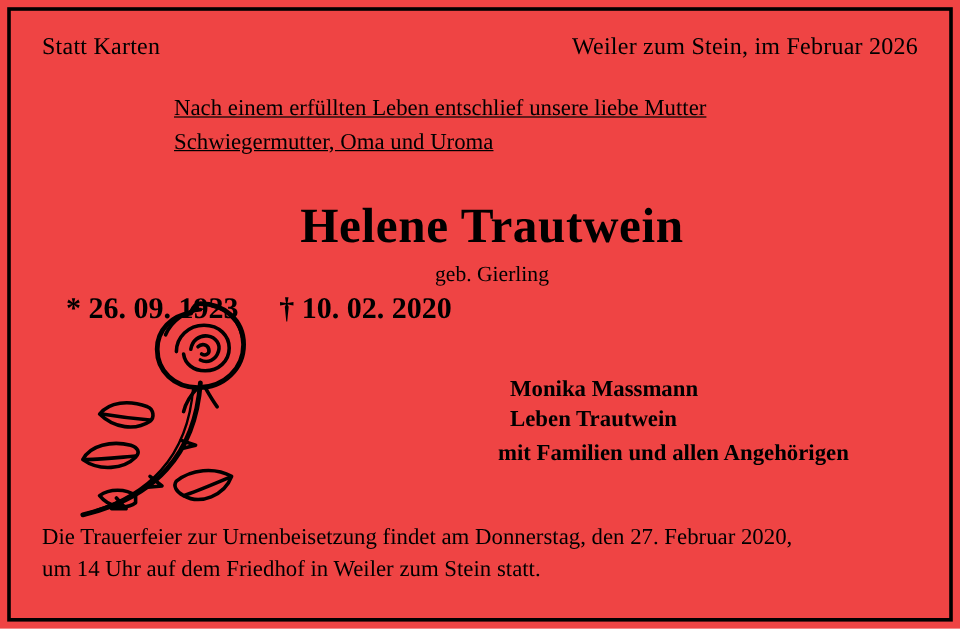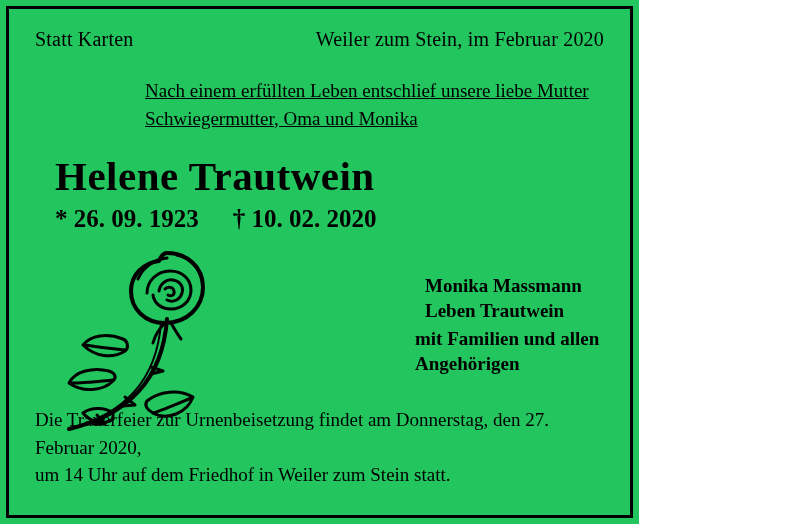--- a/index.html
+++ b/index.html
@@ -6,23 +6,23 @@
     margin: 0;
     padding: 0;
     background: #ffffff;
   }
   body {
     font-family: "Liberation Serif", serif;
     color: #000000;
   }
   .page {
     position: relative;
-    width: 639px;
+    width: 800px;
     height: 524px;
-    background: #22c55e;
+    background: #ef4444;
     overflow: hidden;
     box-sizing: border-box;
   }
   .frame {
     position: absolute;
     left: 6px;
     top: 6px;
     right: 6px;
     bottom: 6px;
     border: 3px solid #000000;
@@ -50,21 +50,22 @@
 
   .intro {
     margin-top: 26px;
     padding-left: 110px;
     font-size: 19px;
     line-height: 1.45;
   }
   .intro div { white-space: nowrap; text-decoration: underline; }
 
   .name {
-    margin-top: 20px;
+    margin-top: 32px;
+    text-align: center;
     font-size: 41px;
     font-weight: bold;
     letter-spacing: 0.5px;
     padding-left: 20px;
   }
   .maiden {
     margin-top: 6px;
     text-align: center;
     font-size: 18px;
     padding-left: 20px;
@@ -113,29 +114,30 @@
 </style>
 </head>
 <body>
 
 <div class="page">
   <div class="frame">
     <div class="inner">
 
       <div class="topline">
         <div class="left">Statt Karten</div>
-        <div class="right">Weiler zum Stein, im Februar 2020</div>
+        <div class="right">Weiler zum Stein, im Februar 2026</div>
       </div>
 
       <div class="intro">
         <div>Nach einem erfüllten Leben entschlief unsere liebe Mutter</div>
-        <div>Schwiegermutter, Oma und Monika</div>
+        <div>Schwiegermutter, Oma und Uroma</div>
       </div>
 
       <div class="name">Helene Trautwein</div>
+      <div class="maiden">geb. Gierling</div>
       <div class="dates">
         <span>* 26. 09. 1923</span><span class="gap"></span><span>† 10. 02. 2020</span>
       </div>
 
       <div class="survivors">
         <div class="n">Monika Massmann</div>
         <div class="n">Leben Trautwein</div>
         <div class="fam">mit Familien und allen Angehörigen</div>
       </div>
 

